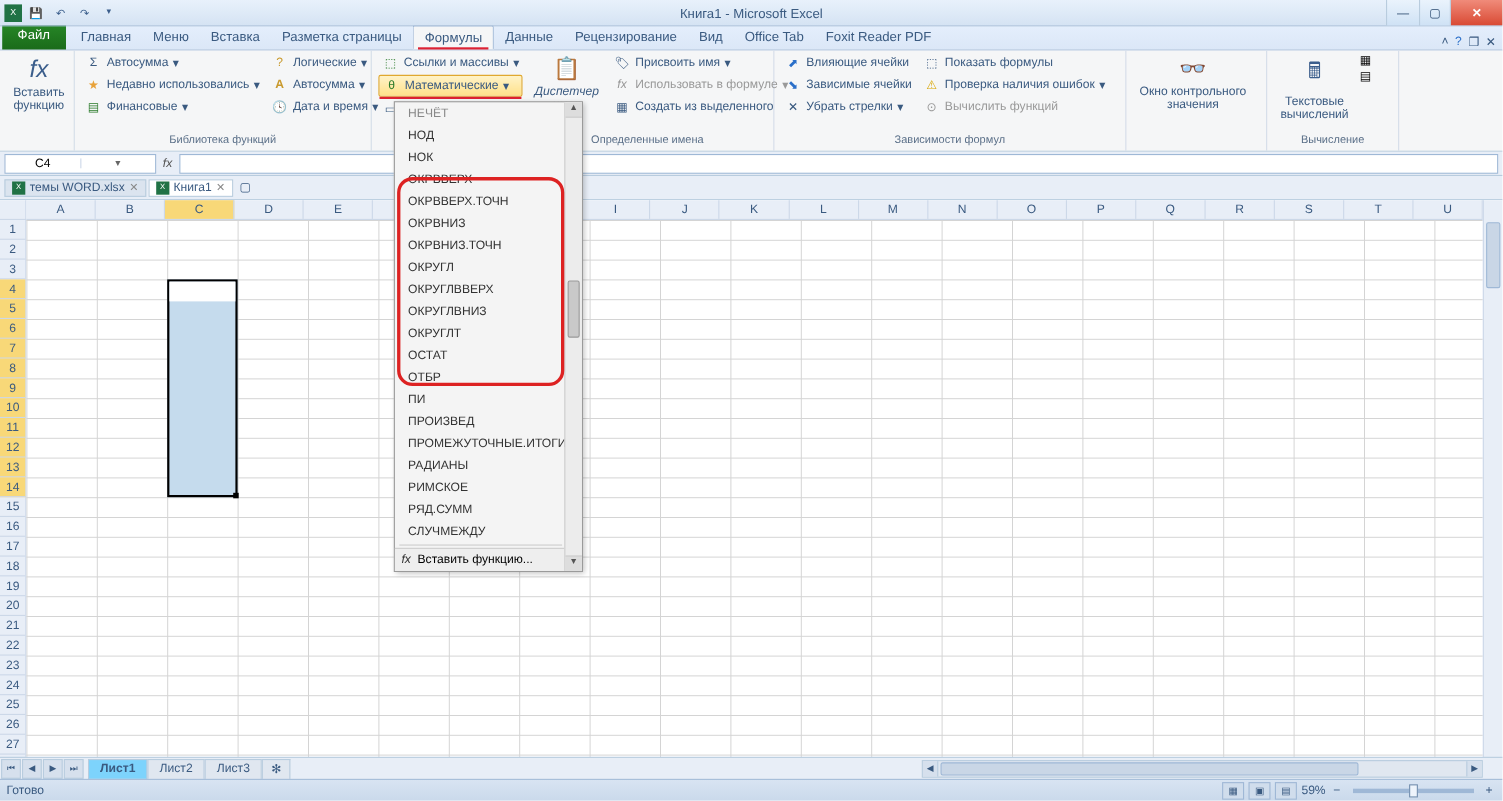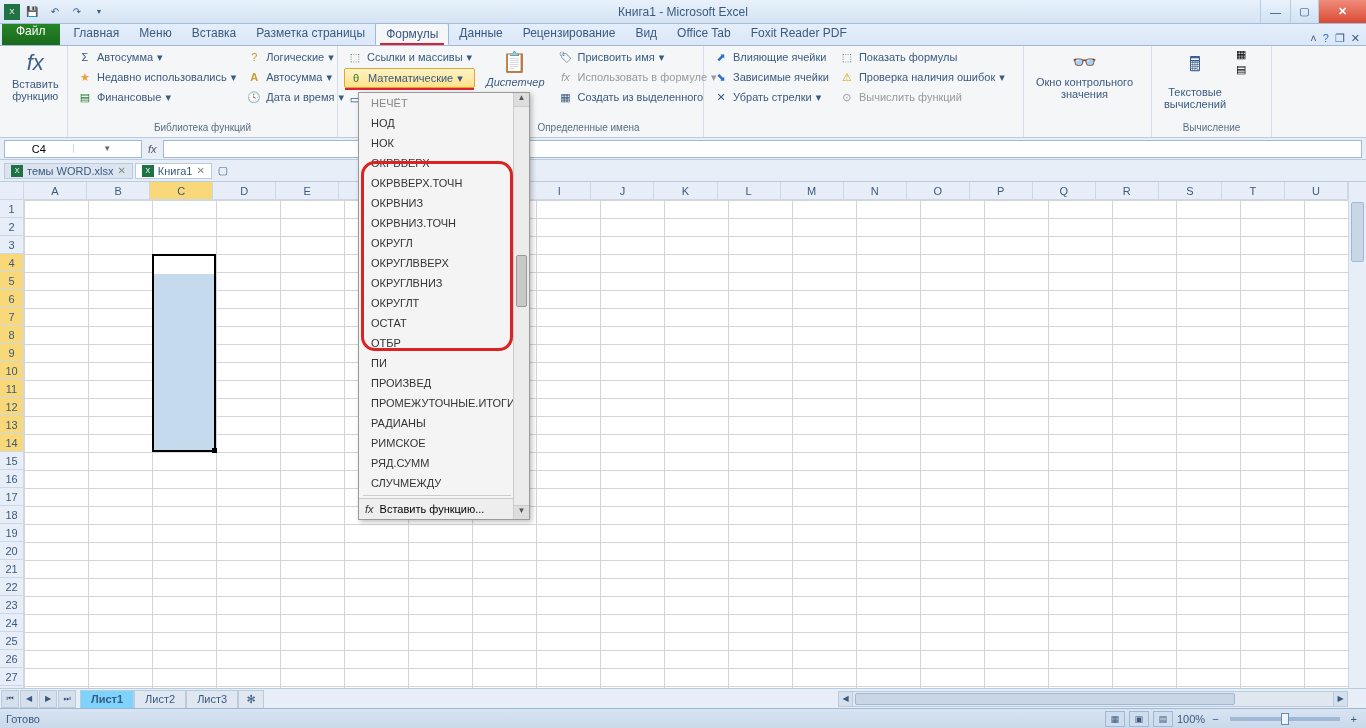--- a/index.html
+++ b/index.html
@@ -221,20 +221,21 @@
             <span class="sico">⬚</span>
             <span>Показать формулы</span>
           </div>
         <div class="small-btn"><span class="sico" style="color:#d8a500;">⚠</span><span>Проверка наличия ошибок</span> ▾</div>
         <div class="small-btn" style="color:#999;">
             <span class="sico">⊙</span>
             <span>Вычислить функций</span>
           </div>
       </div>
     </div>
+    <div class="rgroup-label">Зависимости формул</div>
   </div>
   <div class="rgroup" style="width:128px;">
     <div class="rgroup-body">
       <div class="big-btn">
         <span class="ico" style="font-size:20px;">👓</span>
         <span class="lbl" style="white-space:pre-line;">Окно контрольного
 значения</span>
       </div>
     </div>
   </div>
@@ -403,21 +404,21 @@
     <div class="harrow r">▶</div>
   </div>
 </div>
 
 <div class="statusbar">
   <span>Готово</span>
   <div class="status-right">
     <div class="viewbtn">▦</div>
     <div class="viewbtn">▣</div>
     <div class="viewbtn">▤</div>
-    <span>100%</span>
+    <span>59%</span>
     <span style="padding:0 3px;">−</span>
     <div class="zoom-slider">
         <div class="mid"></div>
         <div class="zthumb"></div>
       </div>
     <span style="padding:0 3px;">+</span>
   </div>
 </div>
 
 </body></html>

